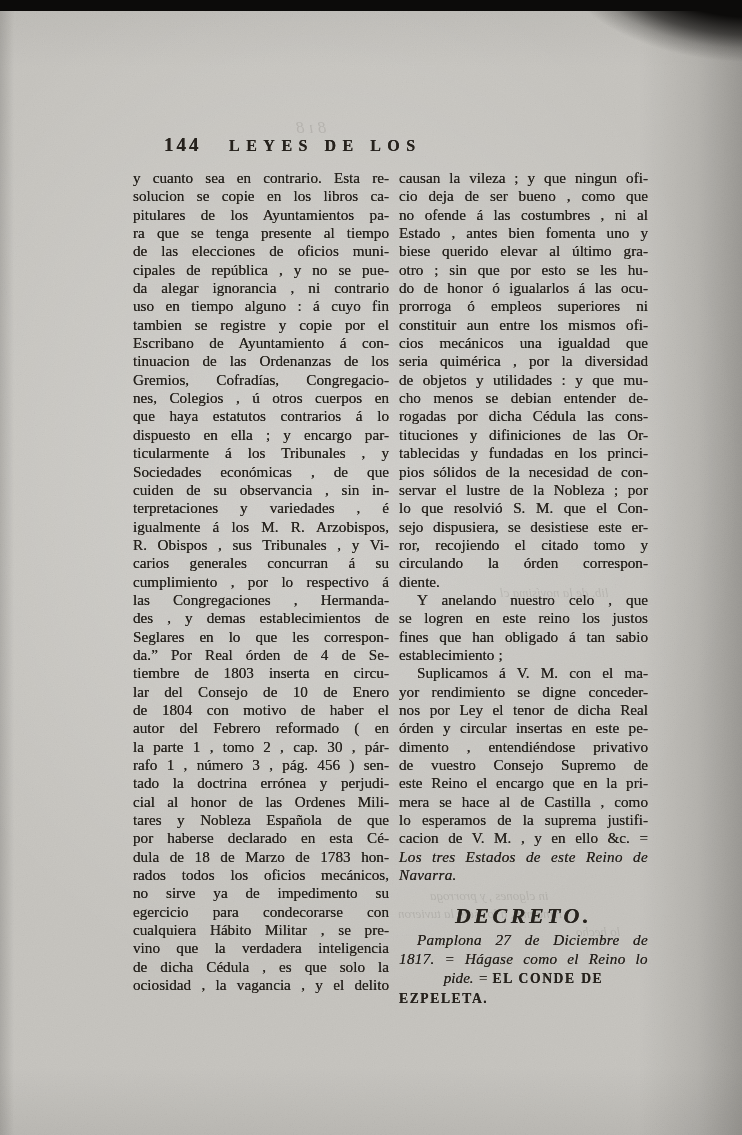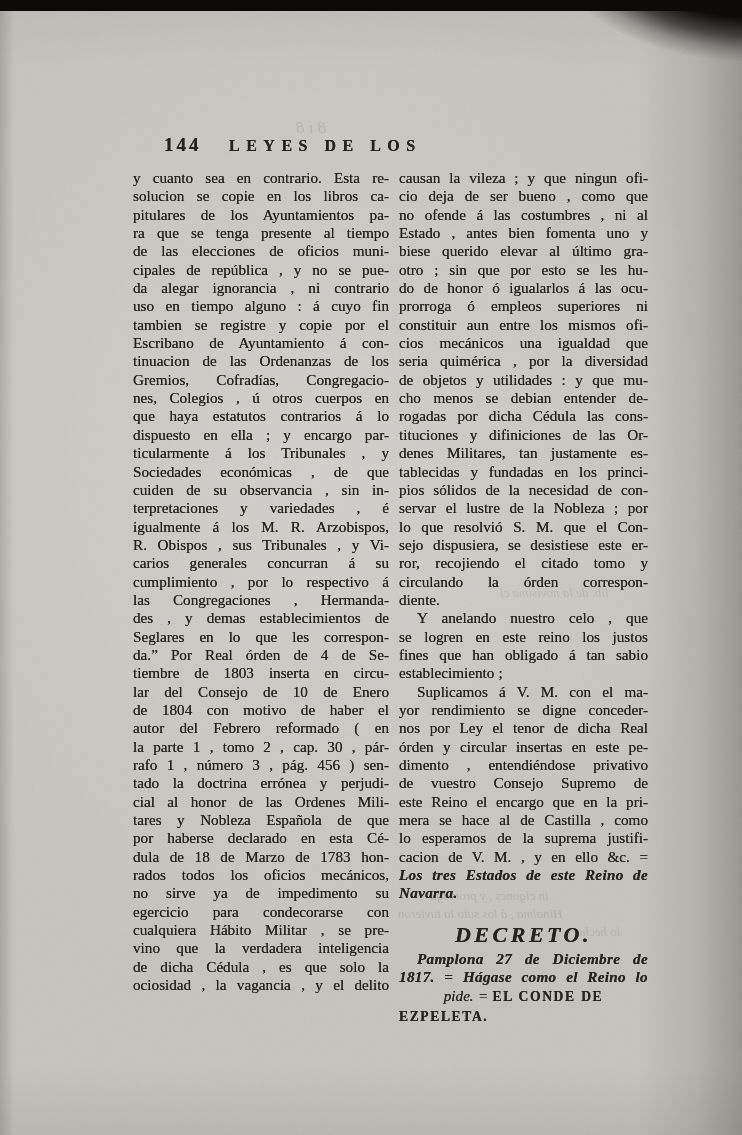--- a/index.html
+++ b/index.html
@@ -46,21 +46,21 @@
     font-size: 15.2px; line-height: 18.35px;
     text-shadow: 0 0 0.5px rgba(34,30,25,0.85);
     word-spacing: 0.5px;
   }
   .col-left  { left: 133px; width: 256px; }
   .col-right { left: 399px; width: 249px; }
 
   .line { text-align: justify; text-align-last: justify; white-space: normal; }
   .line.flush { text-align-last: left; }
   .line.indent { text-indent: 18px; }
-  .line.italic { font-style: italic; letter-spacing: 0.3px; font-weight: bold; }
+  .line.italic { font-style: italic; letter-spacing: 0.3px; }
 
   .decree-heading {
     margin-top: 19px; margin-bottom: 2px;
     text-align: center; font-style: italic; font-weight: bold;
     font-size: 22px; letter-spacing: 3.5px; line-height: 26px;
     text-shadow: 0 0 0.6px rgba(34,30,25,0.9);
   }
   .sign-line { text-align: center; font-style: italic; line-height: 19px; }
   .sign-name {
     font-style: normal; font-size: 13.6px; font-weight: bold; letter-spacing: 1.6px;
@@ -161,21 +161,20 @@
         <div class="line">otro ; sin que por esto se les hu-</div>
         <div class="line">do de honor ó igualarlos á las ocu-</div>
         <div class="line">prorroga ó empleos superiores ni</div>
         <div class="line">constituir aun entre los mismos ofi-</div>
         <div class="line">cios mecánicos una igualdad que</div>
         <div class="line">seria quimérica , por la diversidad</div>
         <div class="line">de objetos y utilidades : y que mu-</div>
         <div class="line">cho menos se debian entender de-</div>
         <div class="line">rogadas por dicha Cédula las cons-</div>
         <div class="line">tituciones y difiniciones de las Or-</div>
-        <div class="line">denes Militares, tan justamente es-</div>
         <div class="line">tablecidas y fundadas en los princi-</div>
         <div class="line">pios sólidos de la necesidad de con-</div>
         <div class="line">servar el lustre de la Nobleza ; por</div>
         <div class="line">lo que resolvió S. M. que el Con-</div>
         <div class="line">sejo dispusiera, se desistiese este er-</div>
         <div class="line">ror, recojiendo el citado tomo y</div>
         <div class="line">circulando la órden correspon-</div>
         <div class="line flush">diente.</div>
         <div class="line indent">Y anelando nuestro celo , que</div>
         <div class="line">se logren en este reino los justos</div>

